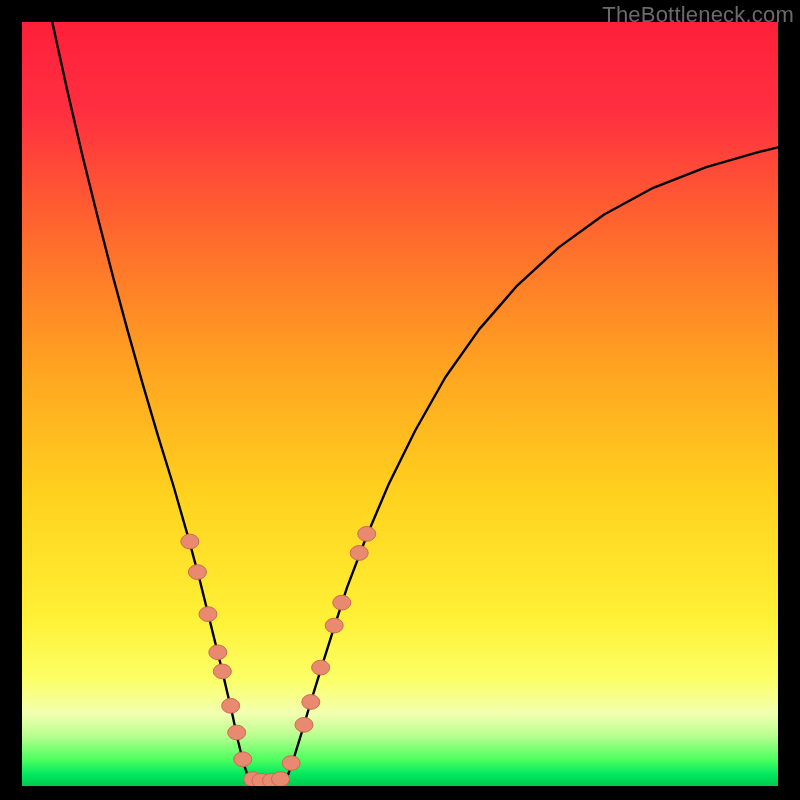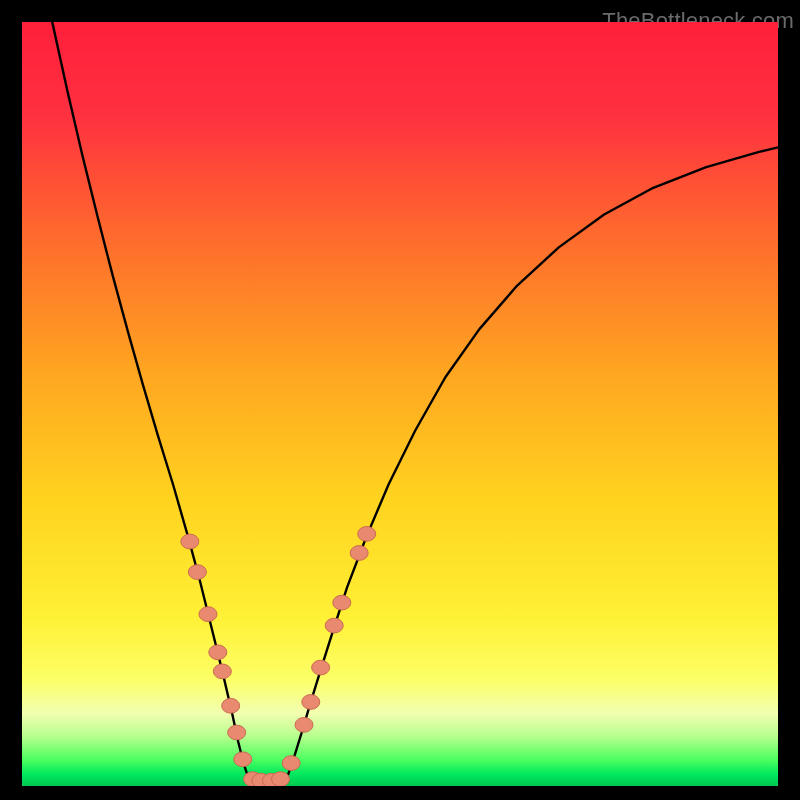--- a/index.html
+++ b/index.html
@@ -21,21 +21,21 @@
   }
   .plot {
     position: absolute;
     left: 0;
     top: 0;
     width: 756px;
     height: 764px;
   }
   .watermark {
     position: absolute;
-    top: 8px;
+    top: 2px;
     right: 6px;
     color: #6b6b6b;
     font-size: 22px;
     font-weight: 500;
     letter-spacing: 0.2px;
   }
   svg { display: block; }
 </style>
 </head>
 <body>

